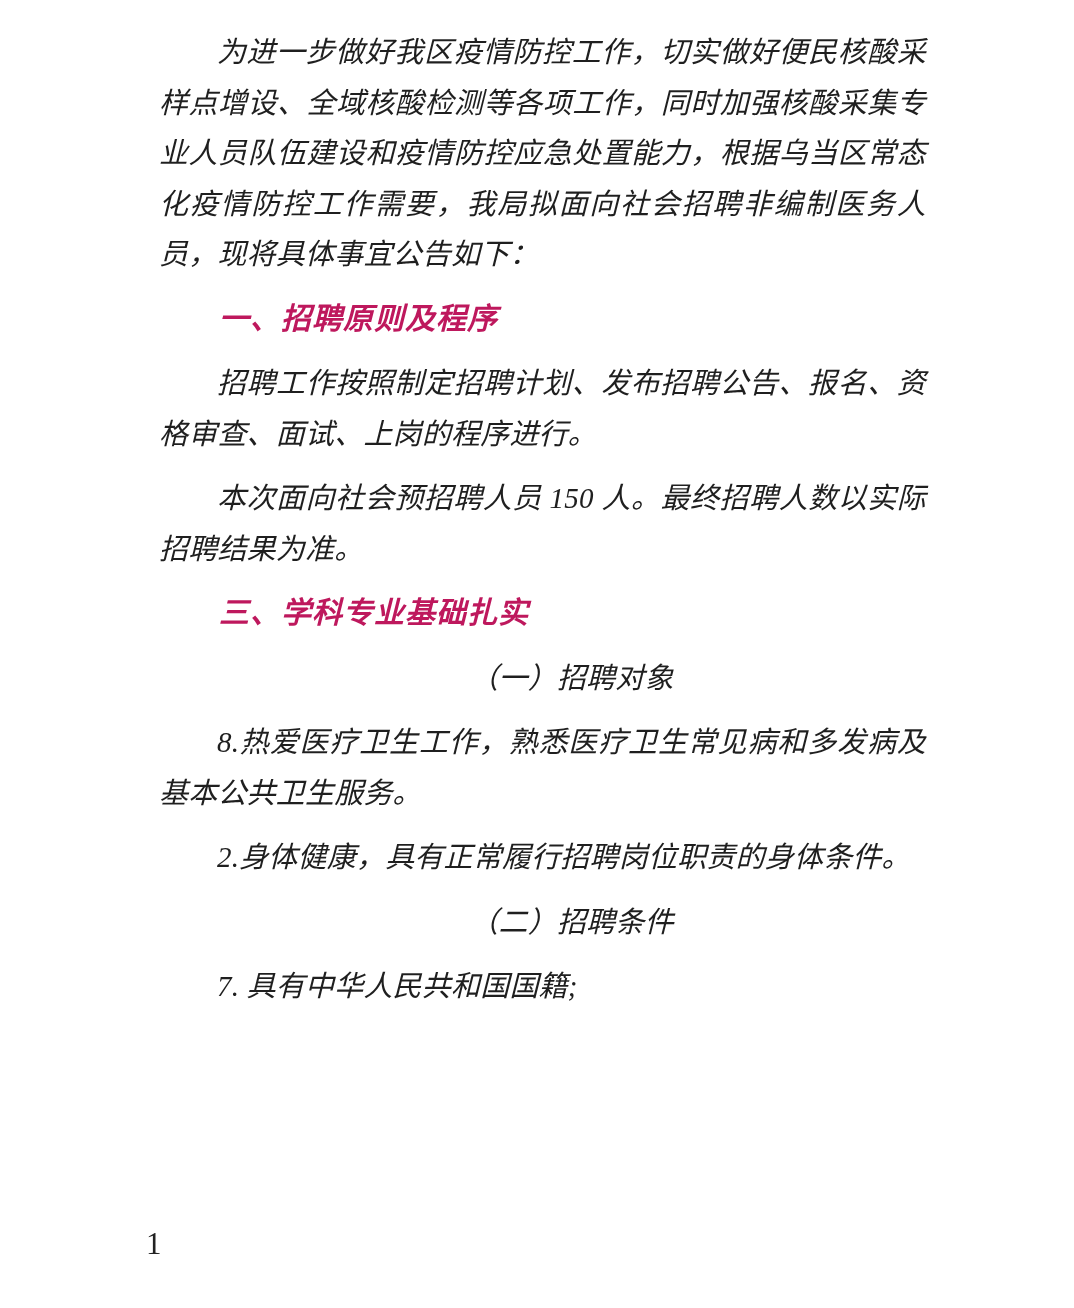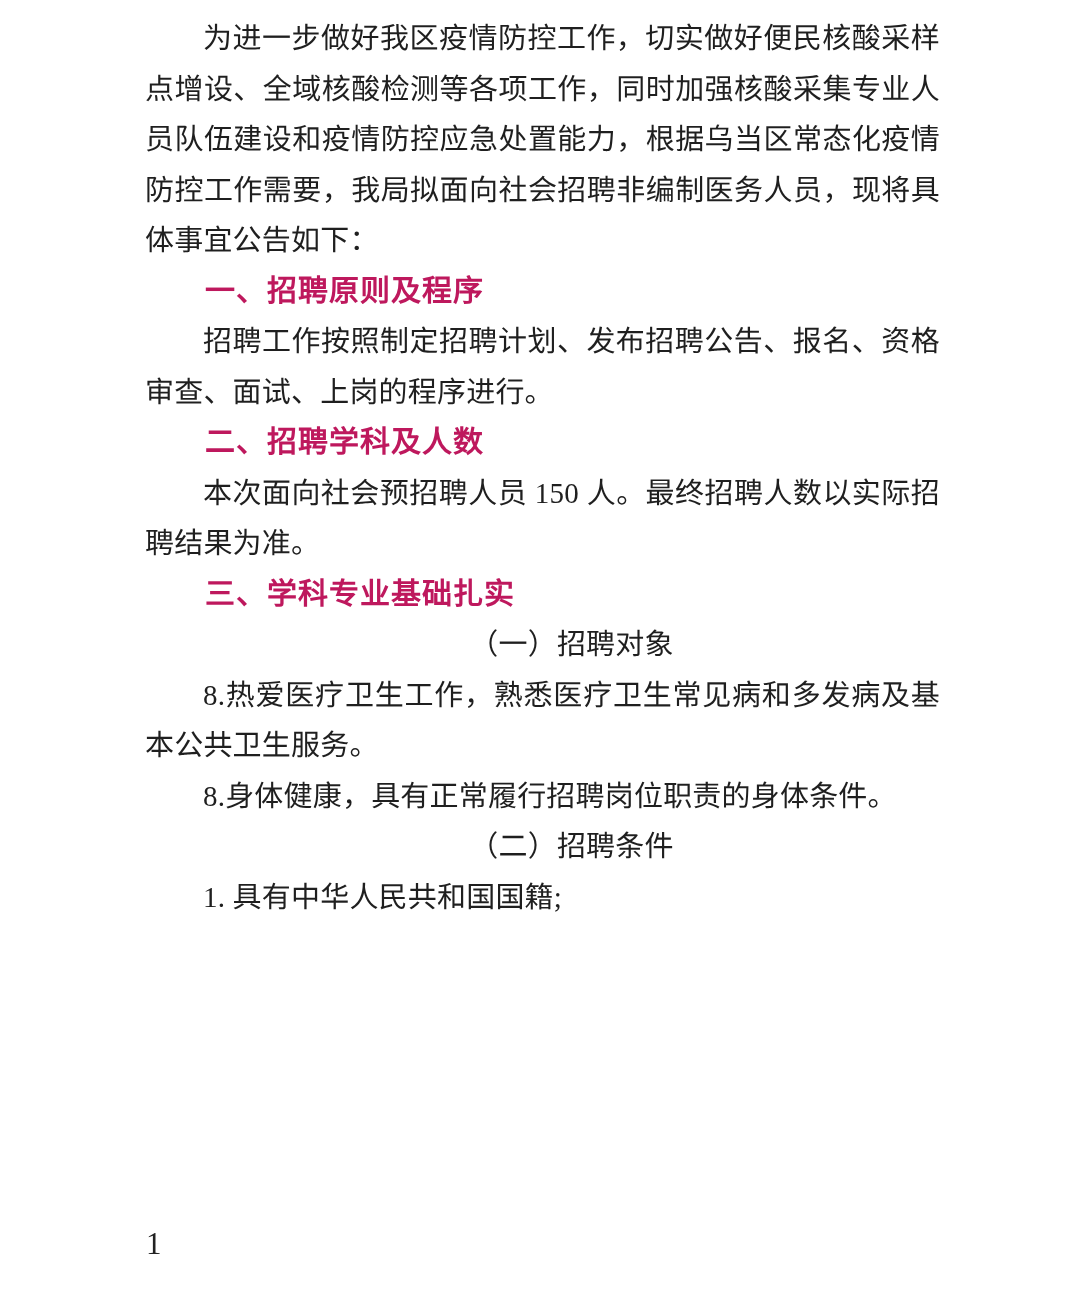--- a/index.html
+++ b/index.html
@@ -15,29 +15,30 @@
     font-family: "Liberation Serif", "DejaVu Serif", serif;
     -webkit-font-smoothing: antialiased;
   }
   .page {
     position: absolute;
     left: 145px;
     top: 13px;
     width: 795px;
   }
   .doc p {
-    margin: 0;
+    margin: 14px;
     padding: 0;
     font-size: 29px;
     line-height: 50.5px;
     color: #1f1f1f;
     text-align: justify;
     text-indent: 2em;
     letter-spacing: 0.2px;
     font-family: "Liberation Serif", "DejaVu Serif", serif;
+    font-style: italic;
   }
   .doc p.heading {
     font-family: "Liberation Sans", "DejaVu Sans", sans-serif;
     font-weight: 700;
     font-size: 30px;
     color: #be185d;
     text-align: left;
     letter-spacing: 1px;
   }
   .doc p.subheading {
@@ -54,24 +55,23 @@
   }
 </style>
 </head>
 <body>
 
 <div class="page">
   <div class="doc" id="doc">
       <p class="body">为进一步做好我区疫情防控工作，切实做好便民核酸采样点增设、全域核酸检测等各项工作，同时加强核酸采集专业人员队伍建设和疫情防控应急处置能力，根据乌当区常态化疫情防控工作需要，我局拟面向社会招聘非编制医务人员，现将具体事宜公告如下：</p>
       <p class="heading">一、招聘原则及程序</p>
       <p class="body">招聘工作按照制定招聘计划、发布招聘公告、报名、资格审查、面试、上岗的程序进行。</p>
-      <p class="heading">二、招聘学科及人数</p>
       <p class="body">本次面向社会预招聘人员 150 人。最终招聘人数以实际招聘结果为准。</p>
       <p class="heading">三、学科专业基础扎实</p>
       <p class="subheading">（一）招聘对象</p>
       <p class="body">8.热爱医疗卫生工作，熟悉医疗卫生常见病和多发病及基本公共卫生服务。</p>
-      <p class="body">8.身体健康，具有正常履行招聘岗位职责的身体条件。</p>
+      <p class="body">2.身体健康，具有正常履行招聘岗位职责的身体条件。</p>
       <p class="subheading">（二）招聘条件</p>
-      <p class="body">1. 具有中华人民共和国国籍;</p>
+      <p class="body">7. 具有中华人民共和国国籍;</p>
     </div>
 </div>
 
 <div class="page-number">1</div>
 
 </body></html>

